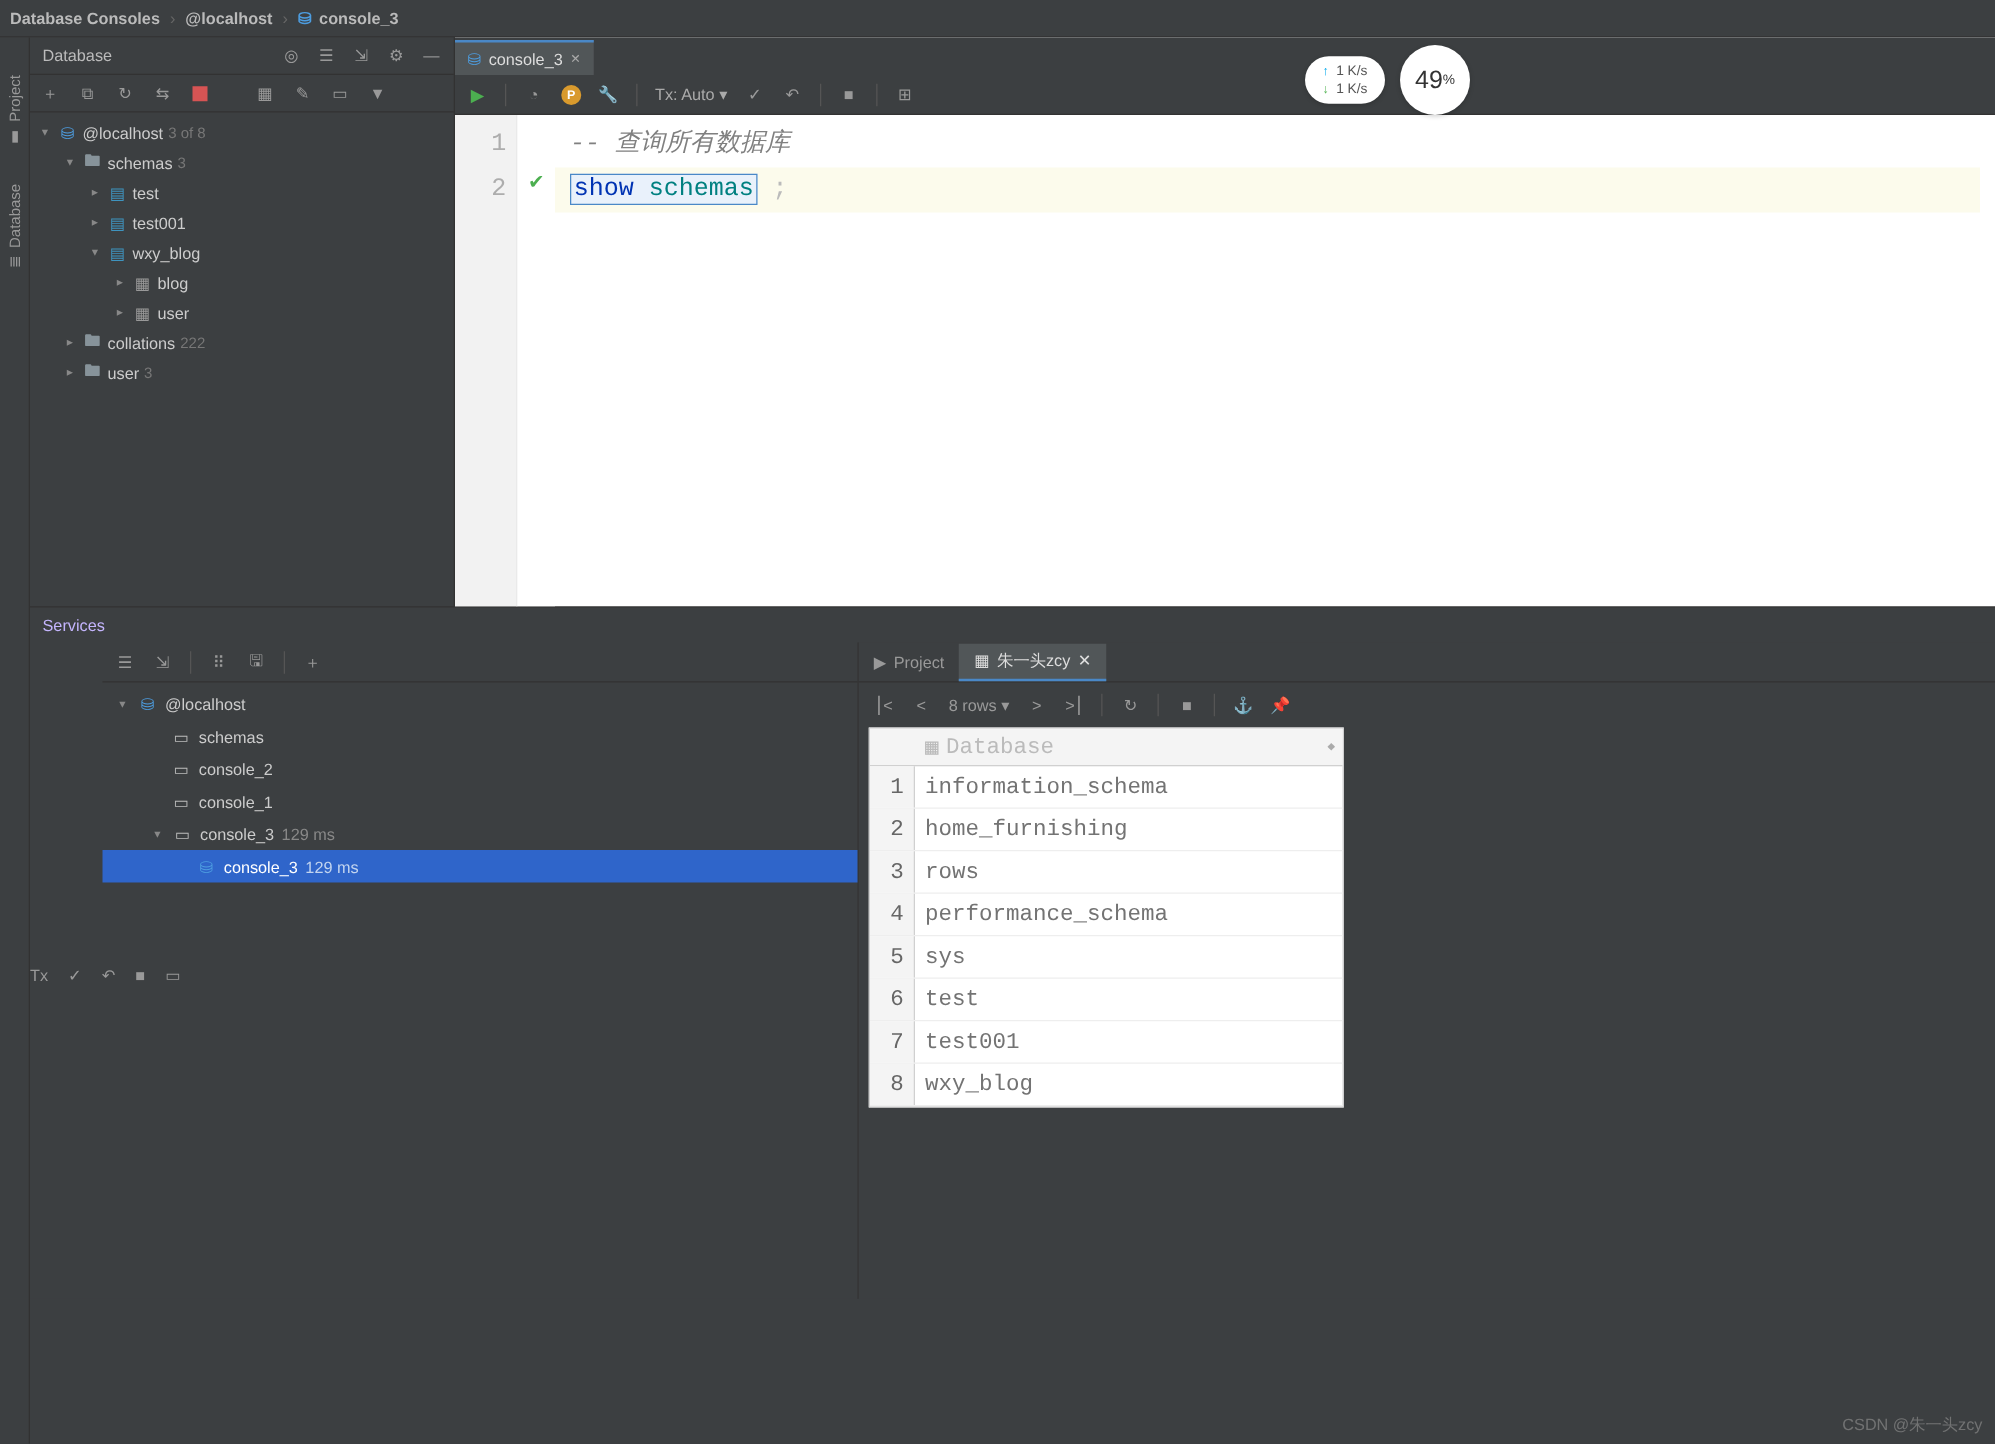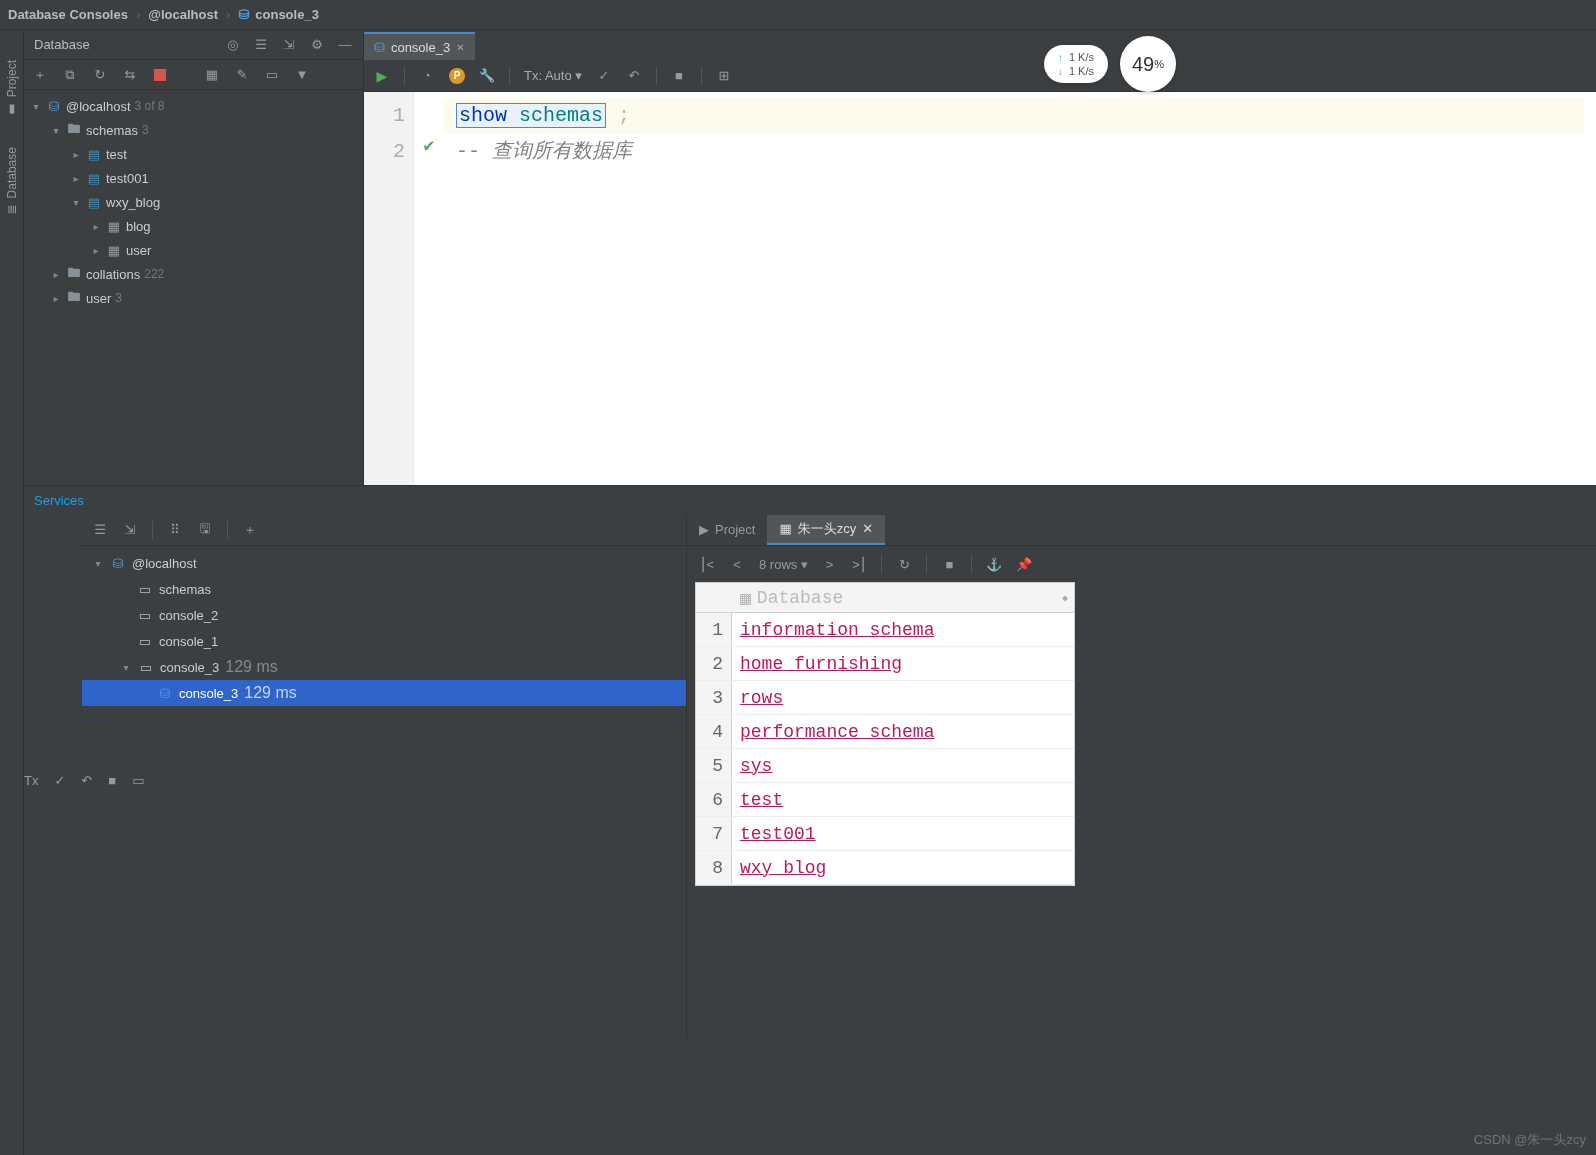--- a/index.html
+++ b/index.html
@@ -192,21 +192,21 @@
   background: #3c3f41;
   border-top: 1px solid #323232;
   display: flex;
   flex-direction: column;
 }
 .services-header {
   height: 28px;
   padding: 0 10px;
   display: flex;
   align-items: center;
-  color: #0ea5e9;
+  color: #c4b5fd;
 }
 .services-body { flex: 1; display: flex; }
 .svc-left-icons {
   width: 58px;
   display: flex;
   flex-direction: row;
   align-items: center;
   gap: 16px;
   padding-top: 8px;
   color: #888;
@@ -224,21 +224,21 @@
   align-items: center;
   gap: 14px;
   padding: 0 10px;
   color: #999;
   border-bottom: 1px solid #323232;
 }
 .svc-tree { flex: 1; padding-top: 4px; }
 .svc-row { display: flex; align-items: center; height: 26px; gap: 6px; cursor: pointer; }
 .svc-row.selected { background: #2f65ca; color: #fff; }
 .svc-row.selected .tree-label { color: #fff; }
-.svc-time { color: #888; font-size: 16px; }
+.svc-time { color: #888; font-size: 13px; }
 .svc-row.selected .svc-time { color: #c2d4ef; }
 .results-col { flex: 1; background: #3c3f41; display: flex; flex-direction: column; }
 .results-tabs {
   height: 32px;
   display: flex;
   align-items: center;
   border-bottom: 1px solid #323232;
 }
 .res-tab {
   height: 30px;
@@ -277,21 +277,21 @@
   border-bottom: 1px solid #d0d0d0;
   height: 30px;
   align-items: center;
 }
 .rt-numcol { width: 36px; text-align: right; padding-right: 8px; color: #666; border-right: 1px solid #d0d0d0;}
 .rt-head .rt-numcol { background: #f4f4f4; }
 .rt-label { flex: 1; padding-left: 8px; font-weight: 500; display: flex; align-items: center; gap: 6px;}
 .rt-sort { color: #aaa; font-size: 10px; padding-right: 6px;}
 .rt-row { display: flex; height: 34px; align-items: center; border-bottom: 1px solid #eee;}
 .rt-row .rt-numcol { background: #f4f4f4; height: 100%; display: flex; align-items: center; justify-content: flex-end;}
-.rt-val { flex: 1; padding-left: 8px; color: #be185d; text-decoration: underline;}
+.rt-val { flex: 1; padding-left: 8px; color: #737373;}
 .watermark {
   position: absolute;
   bottom: 6px;
   right: 10px;
   color: #888;
   font-size: 13px;
   opacity: 0.7;
 }
 </style>
 </head>
@@ -426,22 +426,22 @@
         </div>
         <div class="editor-body">
           <div class="line-gutter">
             <div>1</div>
             <div>2</div>
           </div>
           <div class="status-gutter">
             <span class="check-icon">✔</span>
           </div>
           <div class="code-col">
+            <div class="code-line"><span class="sql-comment">-- 查询所有数据库</span></div>
             <div class="code-line line-2-bg"><span class="code-selection"><span class="sql-keyword">show</span> <span class="sql-ident">schemas</span></span><span> ;</span></div>
-            <div class="code-line"><span class="sql-comment">-- 查询所有数据库</span></div>
           </div>
         </div>
 
         <div class="metrics-badge">
           <div class="speed-pill">
             <div class="speed-row">
                 <span class="up-arr">↑</span>
                 <span>1  K/s</span>
               </div>
             <div class="speed-row">

